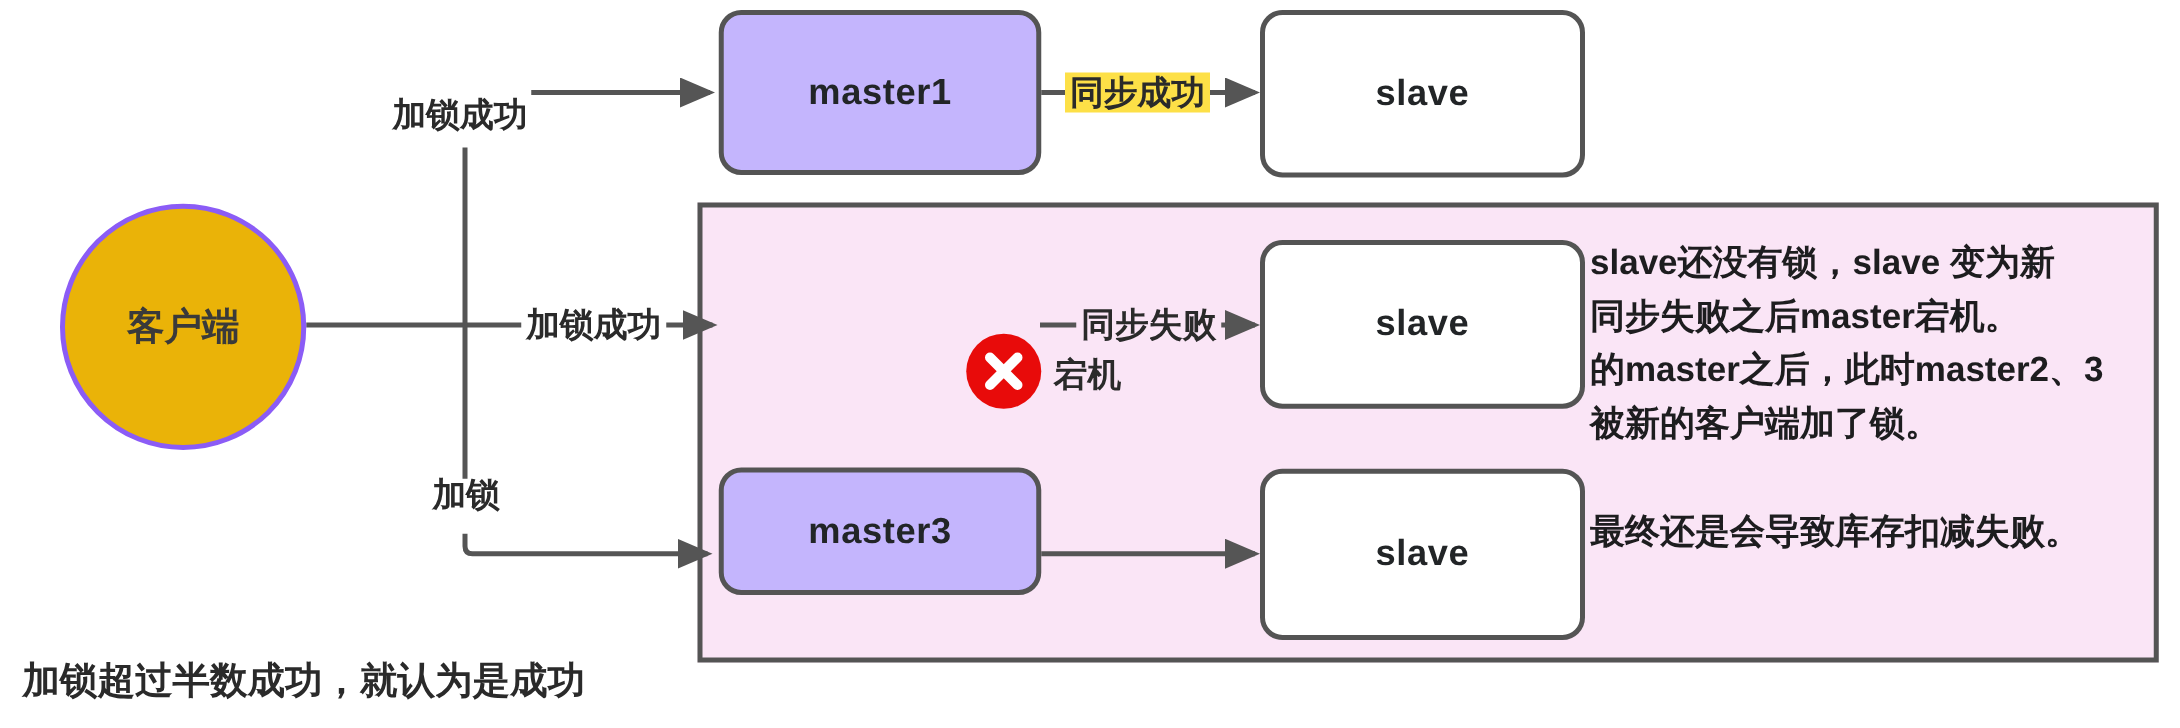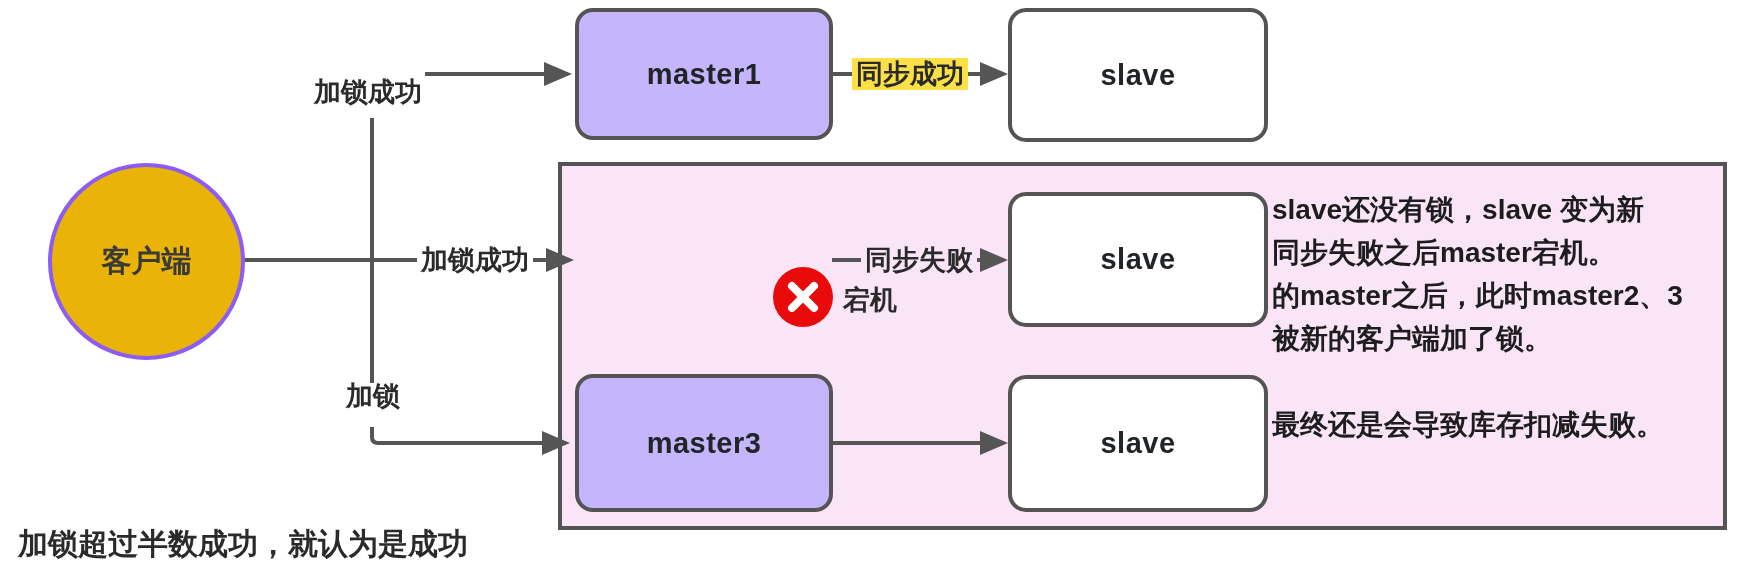--- a/index.html
+++ b/index.html
@@ -35,21 +35,21 @@
     color: #222527;
     z-index: 3;
     letter-spacing: 0.5px;
   }
   .node.master { background: #c4b5fd; }
   .node.slave  { background: #ffffff; }
   .n-master1 { left: 575px;  top: 8px;   width: 258px; height: 132px; }
   .n-slave1  { left: 1008px; top: 8px;   width: 260px; height: 134px; }
   .n-master2 { left: 575px;  top: 192px; width: 258px; height: 135px; }
   .n-slave2  { left: 1008px; top: 192px; width: 260px; height: 135px; }
-  .n-master3 { left: 575px;  top: 374px; width: 258px; height: 138px; }
+  .n-master3 { left: 575px;  top: 374px; width: 258px; height: 102px; }
   .n-slave3  { left: 1008px; top: 375px; width: 260px; height: 137px; }
 
   
   .client-circle {
     left: 48px; top: 163px; width: 197px; height: 197px;
     border: 4px solid #8b5cf6; border-radius: 50%;
     background: #eab308;
     display: flex; align-items: center; justify-content: center;
     font-size: 30px; font-weight: bold; color: #3a3a3a;
     z-index: 3;

